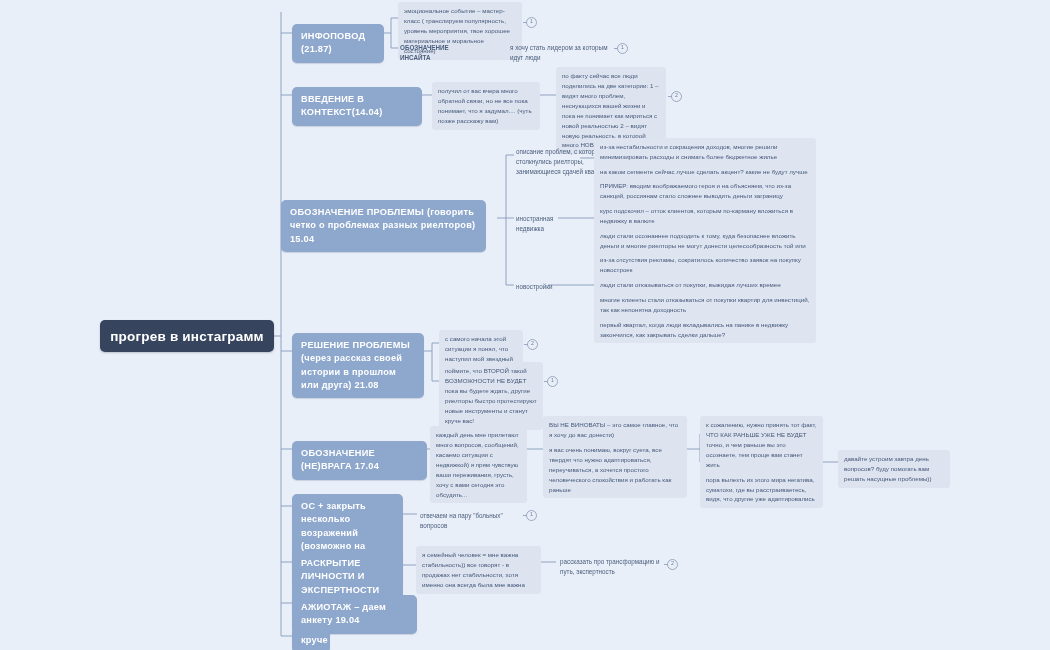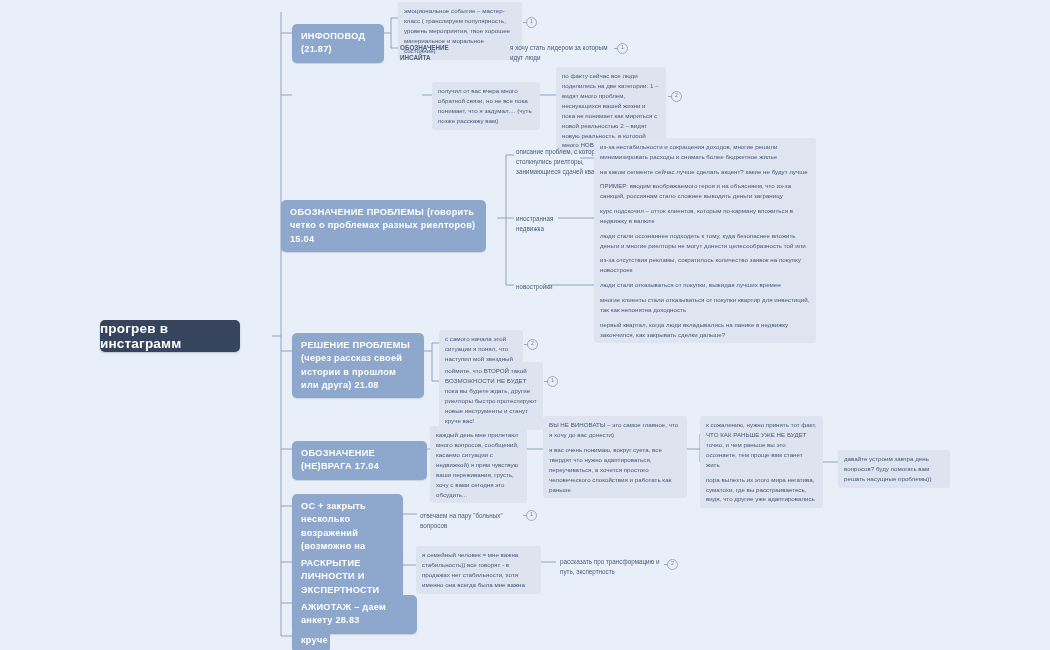--- a/index.html
+++ b/index.html
@@ -156,21 +156,21 @@
       <path d="M700 462 L706 462"></path>
       <path d="M823 462 L838 462"></path>
 
       <path d="M403 514 L417 514"></path>
 
       <path d="M403 565 L416 565"></path>
       <path d="M541 562 L556 562"></path>
     </g>
   </svg>
 
-  <div class="node root" style="left:100px; top:320px; width:140px; height:32px;">
+  <div class="node root" style="left:100px; top:320px; width:174px; height:32px;">
     <span>прогрев в инстаграмм</span>
   </div>
 
   <div class="node topic" style="left:292px; top:24px; width:92px;">
     <span>ИНФОПОВОД (21.87)</span>
   </div>
 
   <div class="node box" style="left:398px; top:2px; width:124px;">
     <span>эмоциональное событие – мастер-класс ( транслируем популярность, уровень мероприятия, твое хорошее материальное и моральное состояние)</span>
   </div>
@@ -178,20 +178,23 @@
 
   <div class="node label" style="left:398px; top:42px; width:72px; font-weight:bold;">
     <span>ОБОЗНАЧЕНИЕ ИНСАЙТА</span>
   </div>
 
   <div class="node label" style="left:508px; top:42px; width:110px;">
     <span>я хочу стать лидером за которым идут люди</span>
   </div>
   <div class="badge" style="left:617px; top:43px;"><span>1</span></div>
 
+  <div class="node topic" style="left:292px; top:87px; width:130px;">
+    <span>ВВЕДЕНИЕ В КОНТЕКСТ(14.04)</span>
+  </div>
 
   <div class="node box" style="left:432px; top:82px; width:108px;">
     <span>получил от вас вчера много обратной связи, но не все пока понимает, что я задумал.... (чуть позже расскажу вам)</span>
   </div>
 
   <div class="node box" style="left:556px; top:67px; width:110px;">
     <span>по факту сейчас все люди поделились на две категории: 1 – видят много проблем, неснующихся вашей жизни и пока не понимает как мириться с новой реальностью 2 – видят новую реальность, в которой много НОВЫХ возможностей</span>
   </div>
   <div class="badge" style="left:671px; top:91px;"><span>2</span></div>
 
@@ -282,20 +285,20 @@
   <div class="node box" style="left:416px; top:546px; width:125px;">
     <span>я семейный человек = мне важна стабильность)) все говорят - в продажах нет стабильности, хотя именно она всегда была мне важна</span>
   </div>
 
   <div class="node label" style="left:558px; top:556px; width:104px;">
     <span>рассказать про трансформацию и путь, экспертность</span>
   </div>
   <div class="badge" style="left:667px; top:559px;"><span>2</span></div>
 
   <div class="node topic" style="left:292px; top:595px; width:125px;">
-    <span>АЖИОТАЖ – даем анкету 28.83</span>
+    <span>АЖИОТАЖ – даем анкету 19.04</span>
   </div>
 
   <div class="node topic" style="left:292px; top:628px; width:38px;">
     <span>круче</span>
   </div>
 
 </div>
 
 </body></html>

